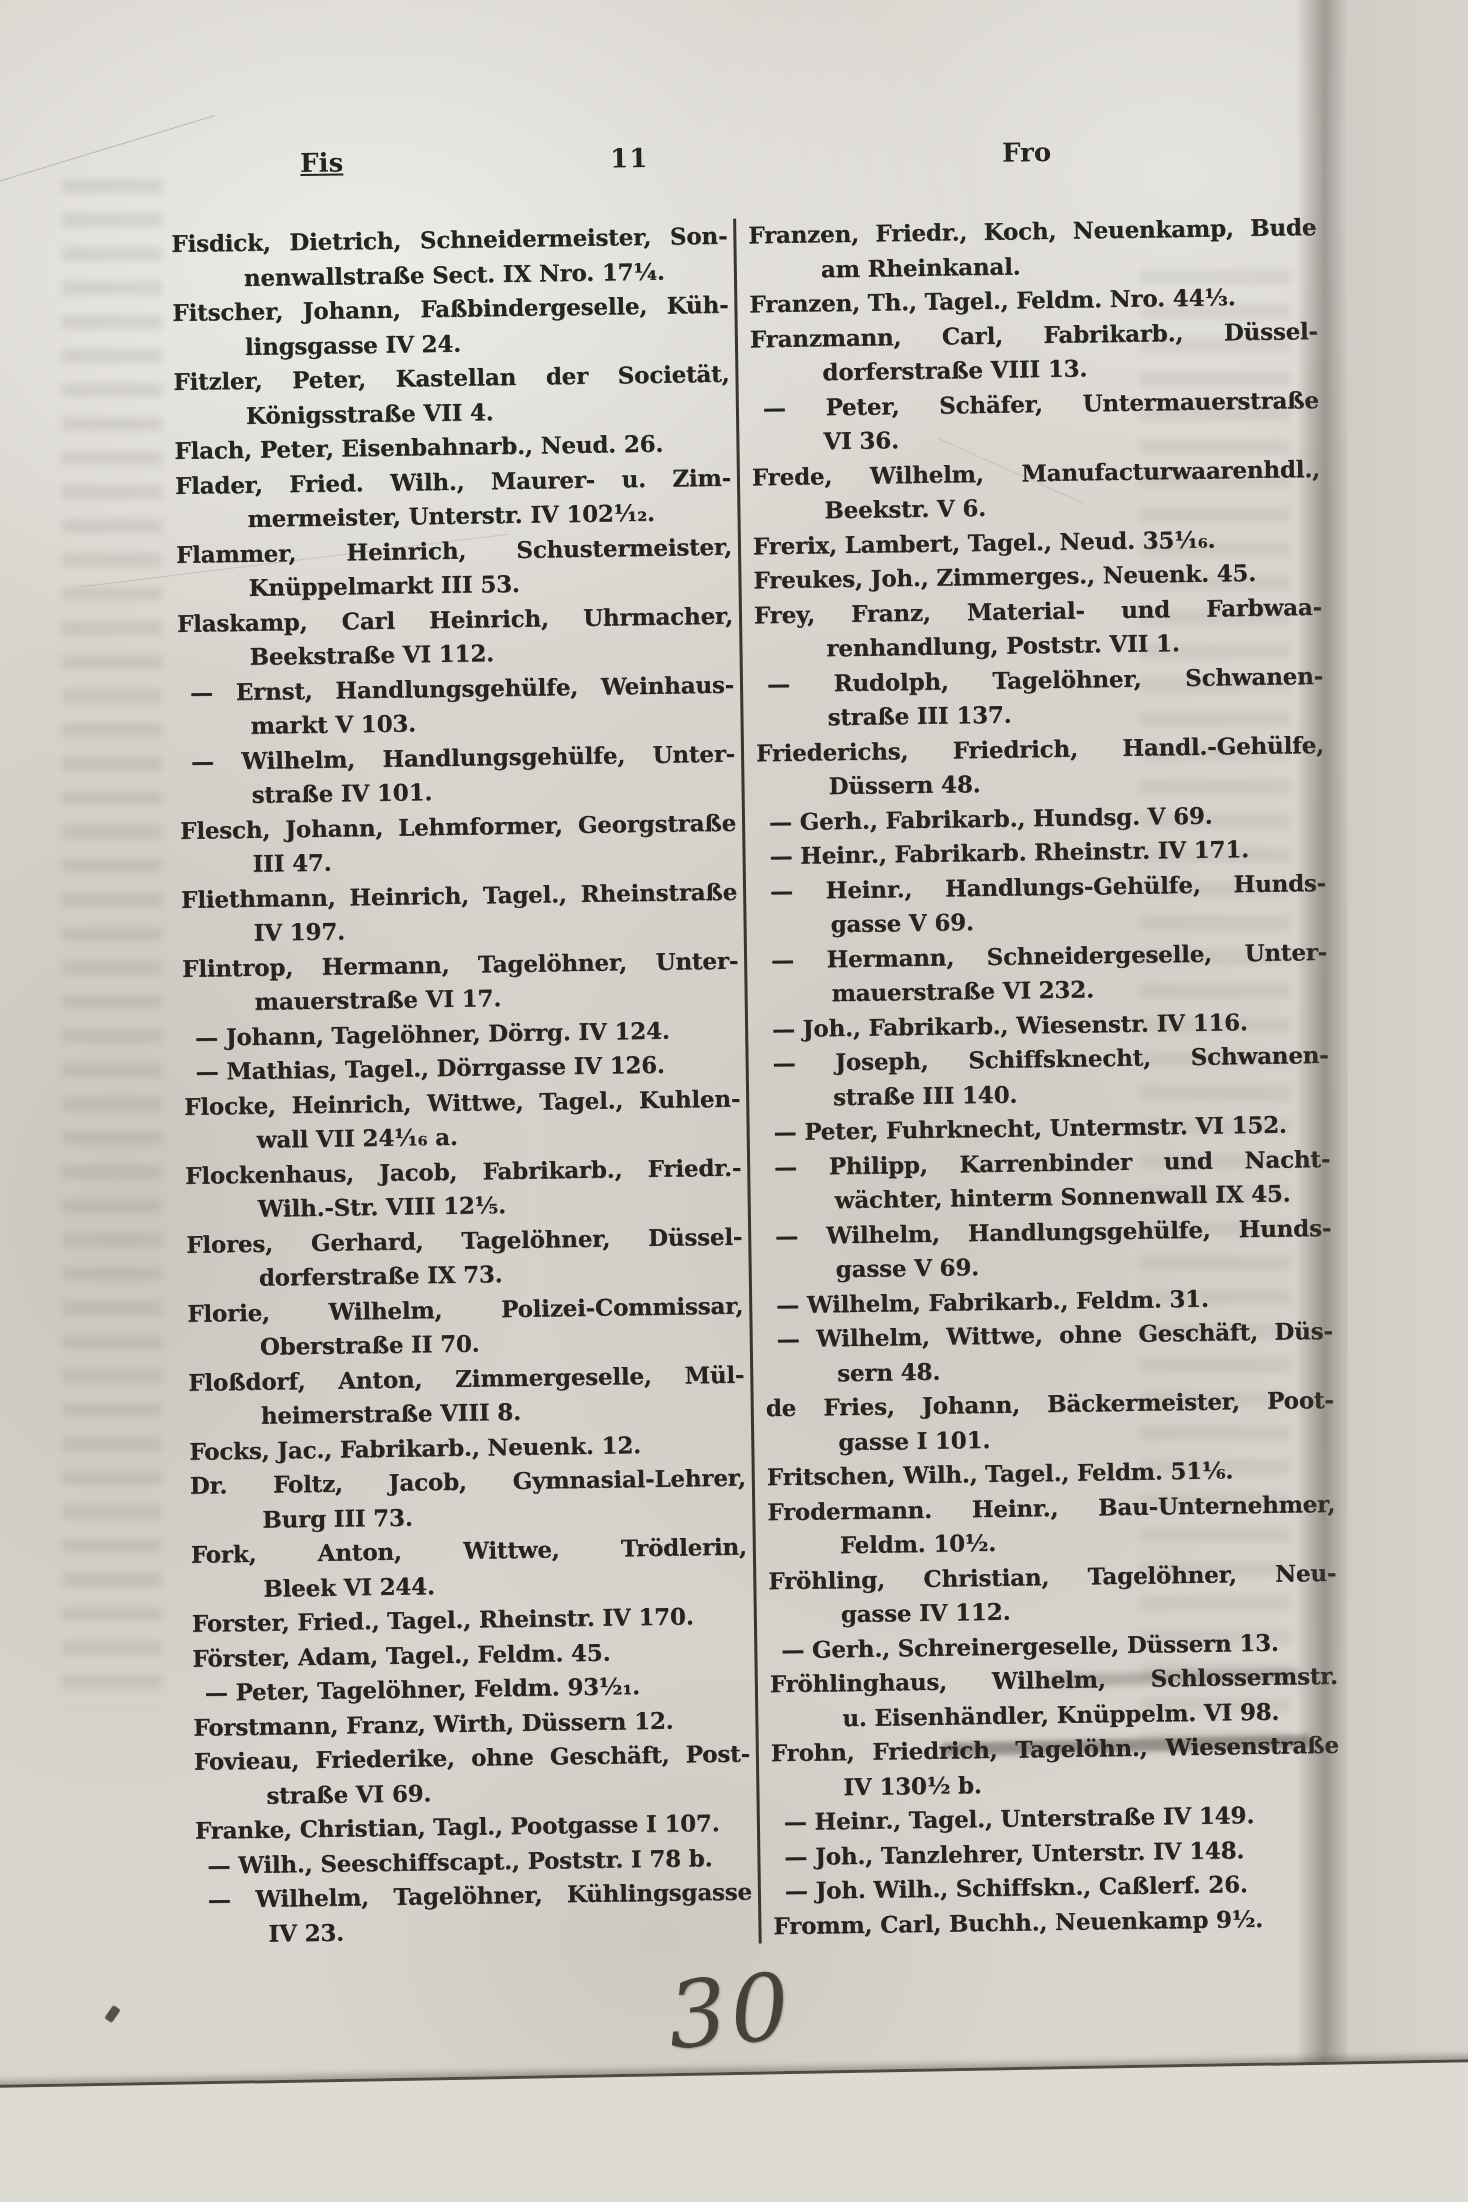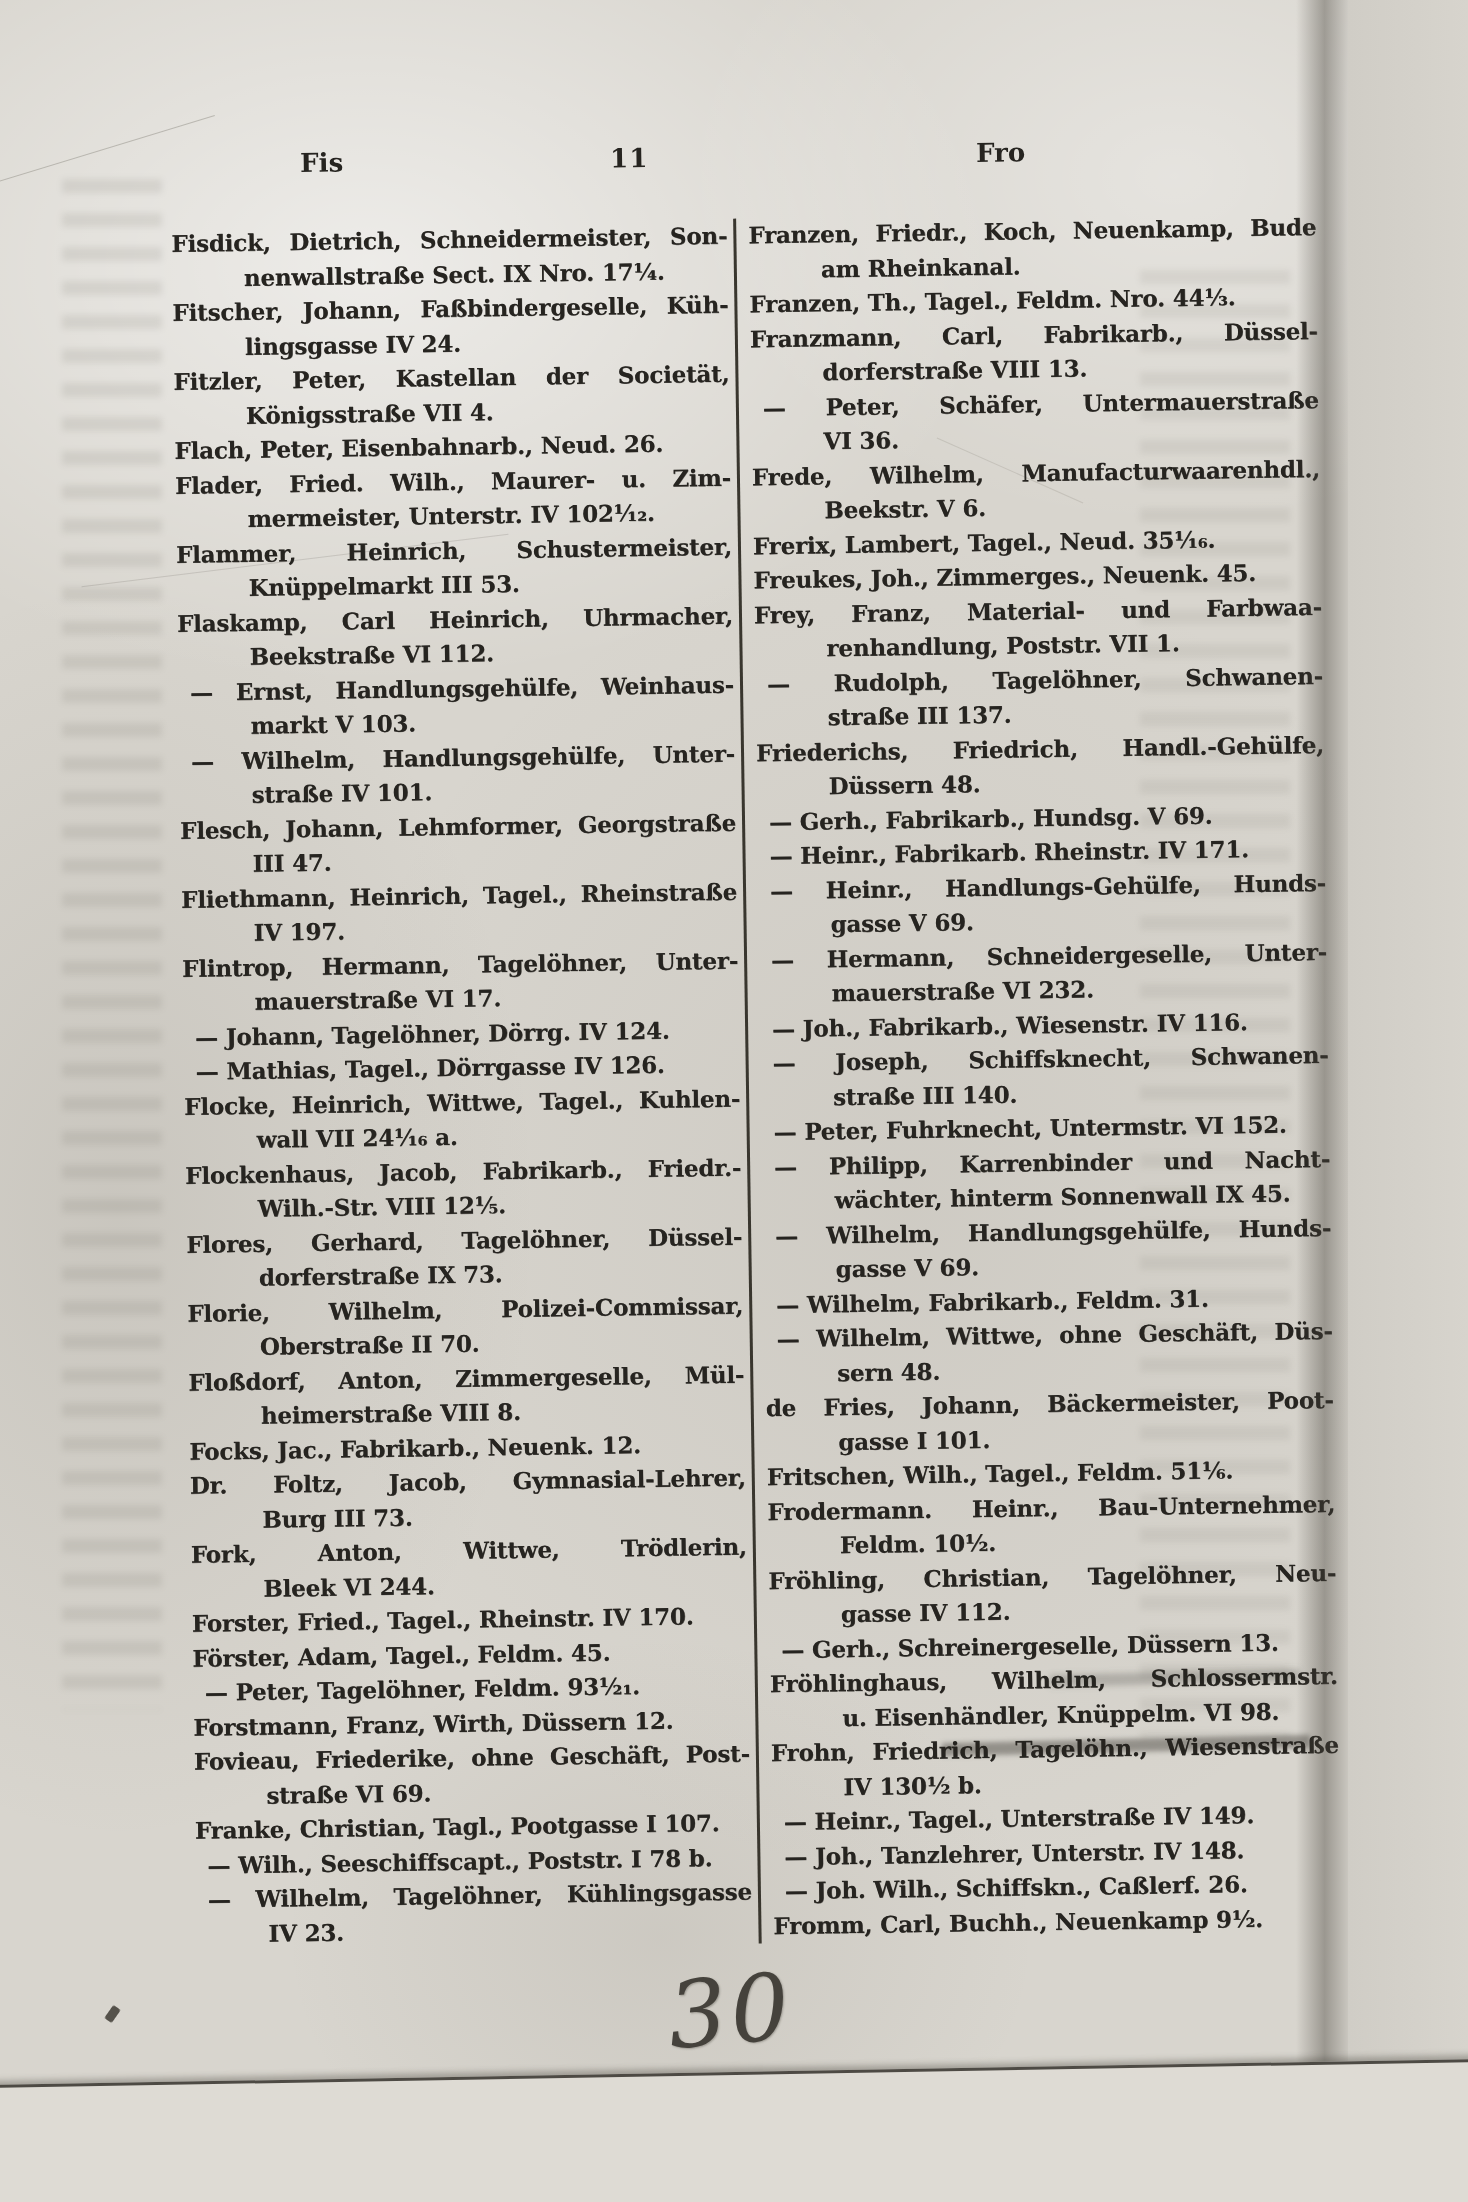--- a/index.html
+++ b/index.html
@@ -29,23 +29,23 @@
     left:1140px;top:260px;width:150px;height:1480px;opacity:.10;
     background:repeating-linear-gradient(to bottom, transparent 0 10px, #6d6a60 10px 24px, transparent 24px 34px);
   }
   
   .content{
     position:absolute;left:170px;top:148px;width:1145px;
     transform:rotate(-0.85deg);transform-origin:0 0;
     color:#262420;
   }
   .header{position:relative;height:36px;padding-top:2px;font-size:26px;font-weight:bold;}
-  .hdr-left{position:absolute;left:130px;}
+  .hdr-left{position:absolute;left:130px;text-decoration:underline;}
   .hdr-center{position:absolute;left:440px;letter-spacing:1px;}
-  .hdr-right{position:absolute;left:806px;}
+  .hdr-right{position:absolute;left:832px;}
   .cols{display:flex;margin-top:41px;}
   .col-left{width:556px;margin-right:6px;}
   .divider{width:0;border-left:3px solid #39362e;}
   .col-right{width:568px;padding-left:12px;}
   .line{
     height:34.5px;line-height:34.5px;font-size:23px;font-weight:bold;
     letter-spacing:-0.2px;
     text-shadow:0.3px 0.3px 0.5px rgba(32,30,25,0.55);
     white-space:nowrap;
   }

